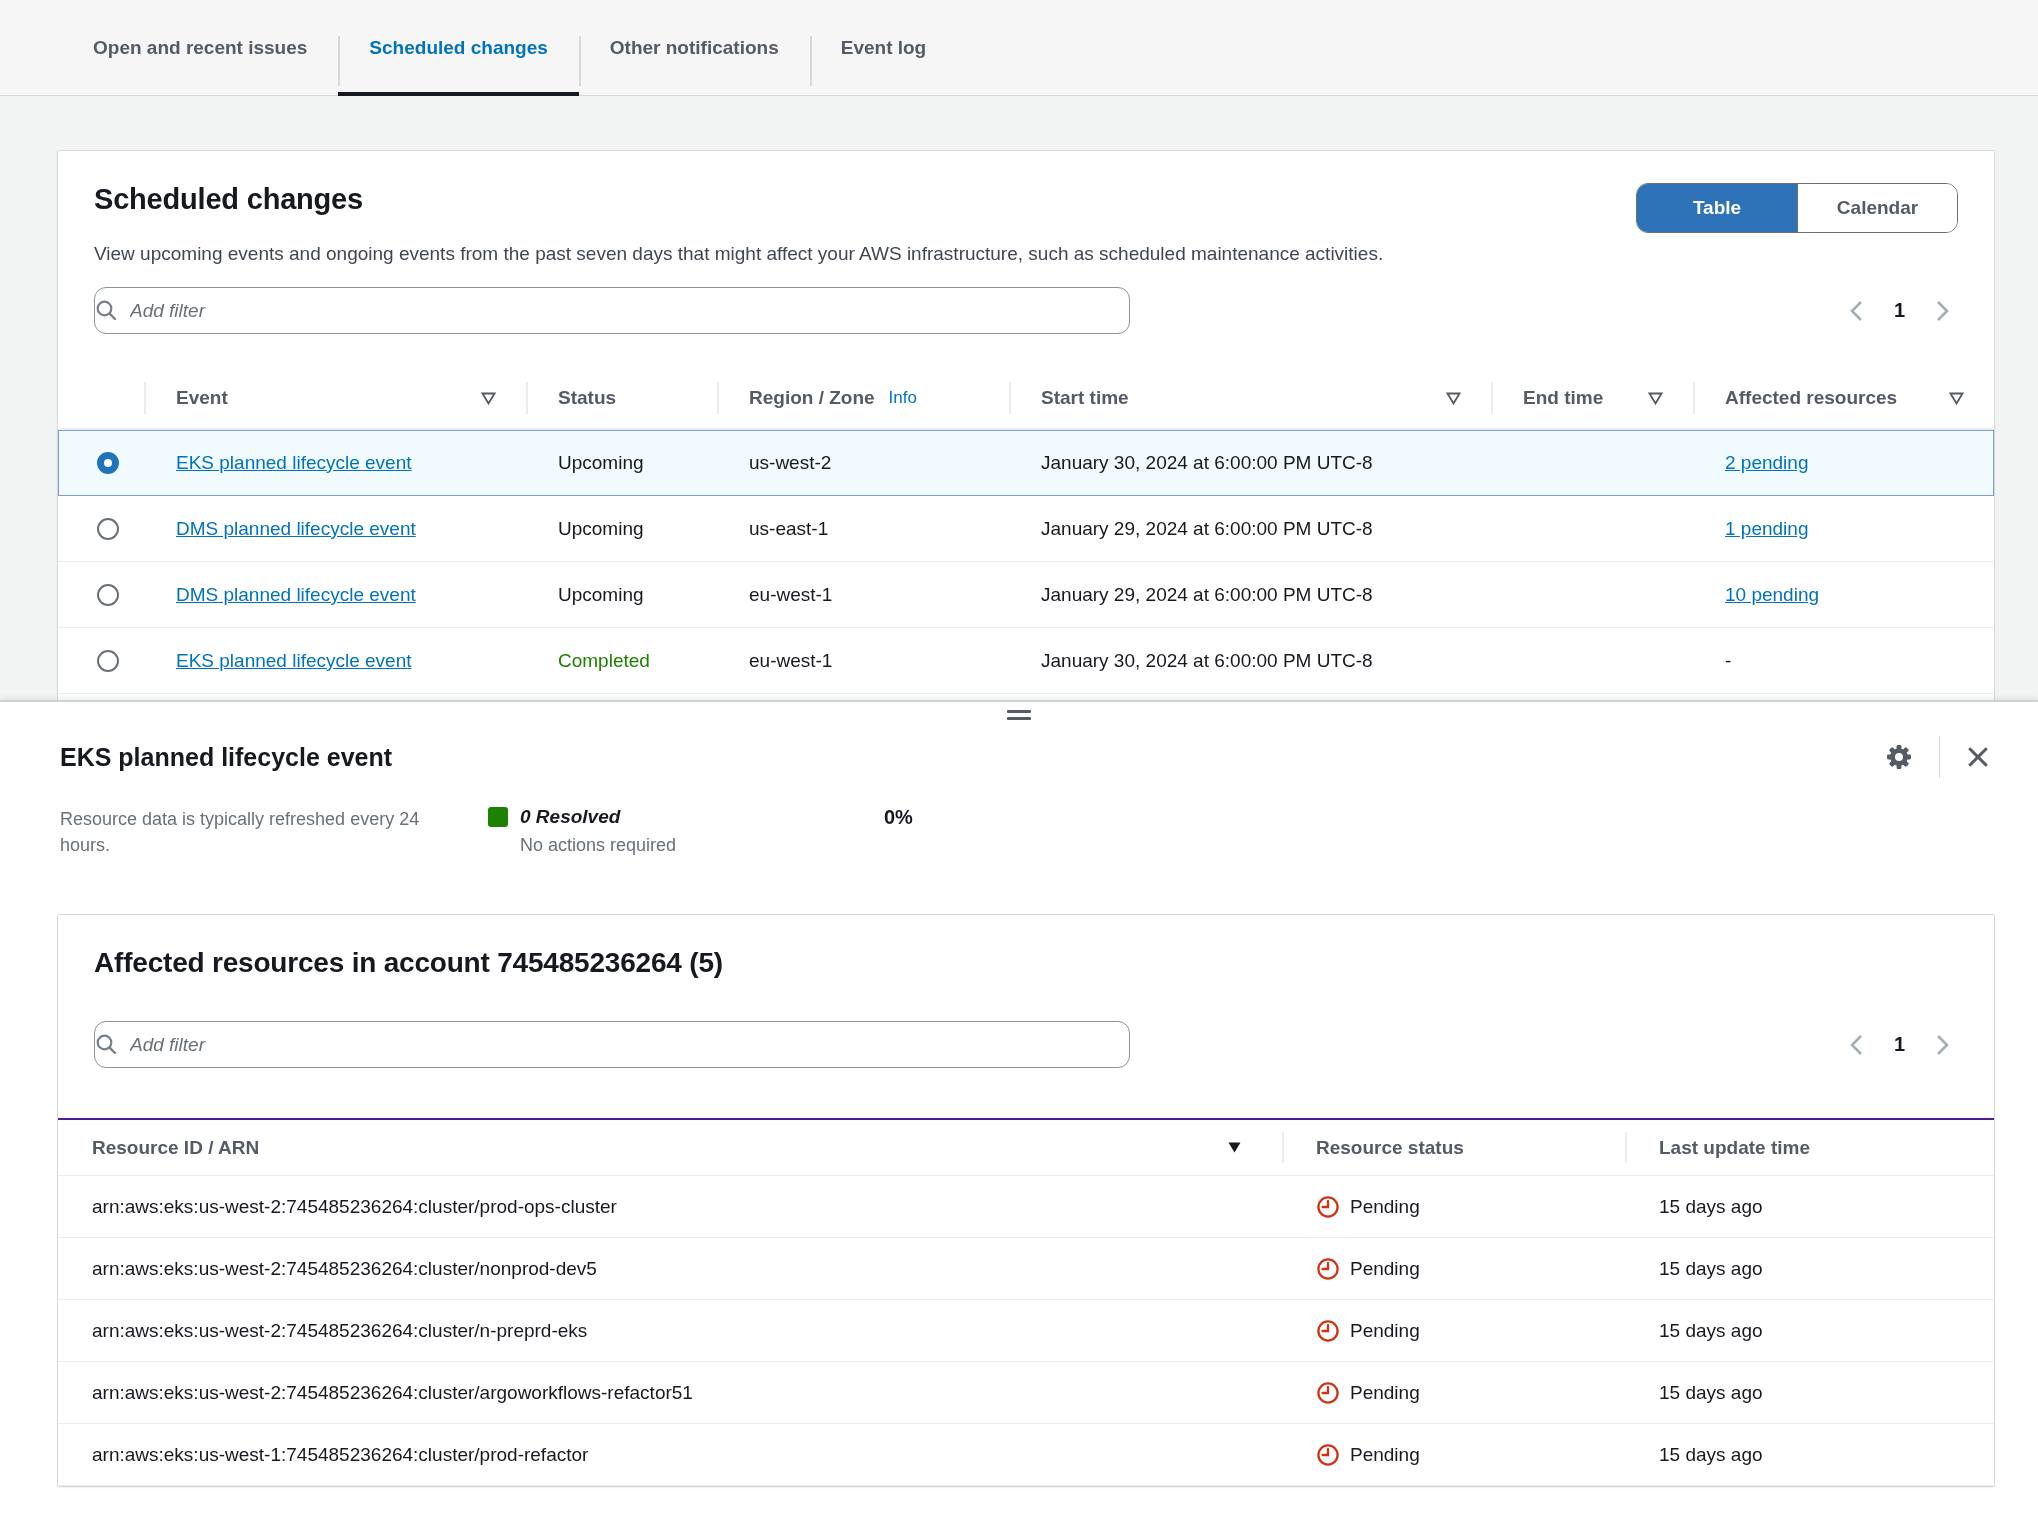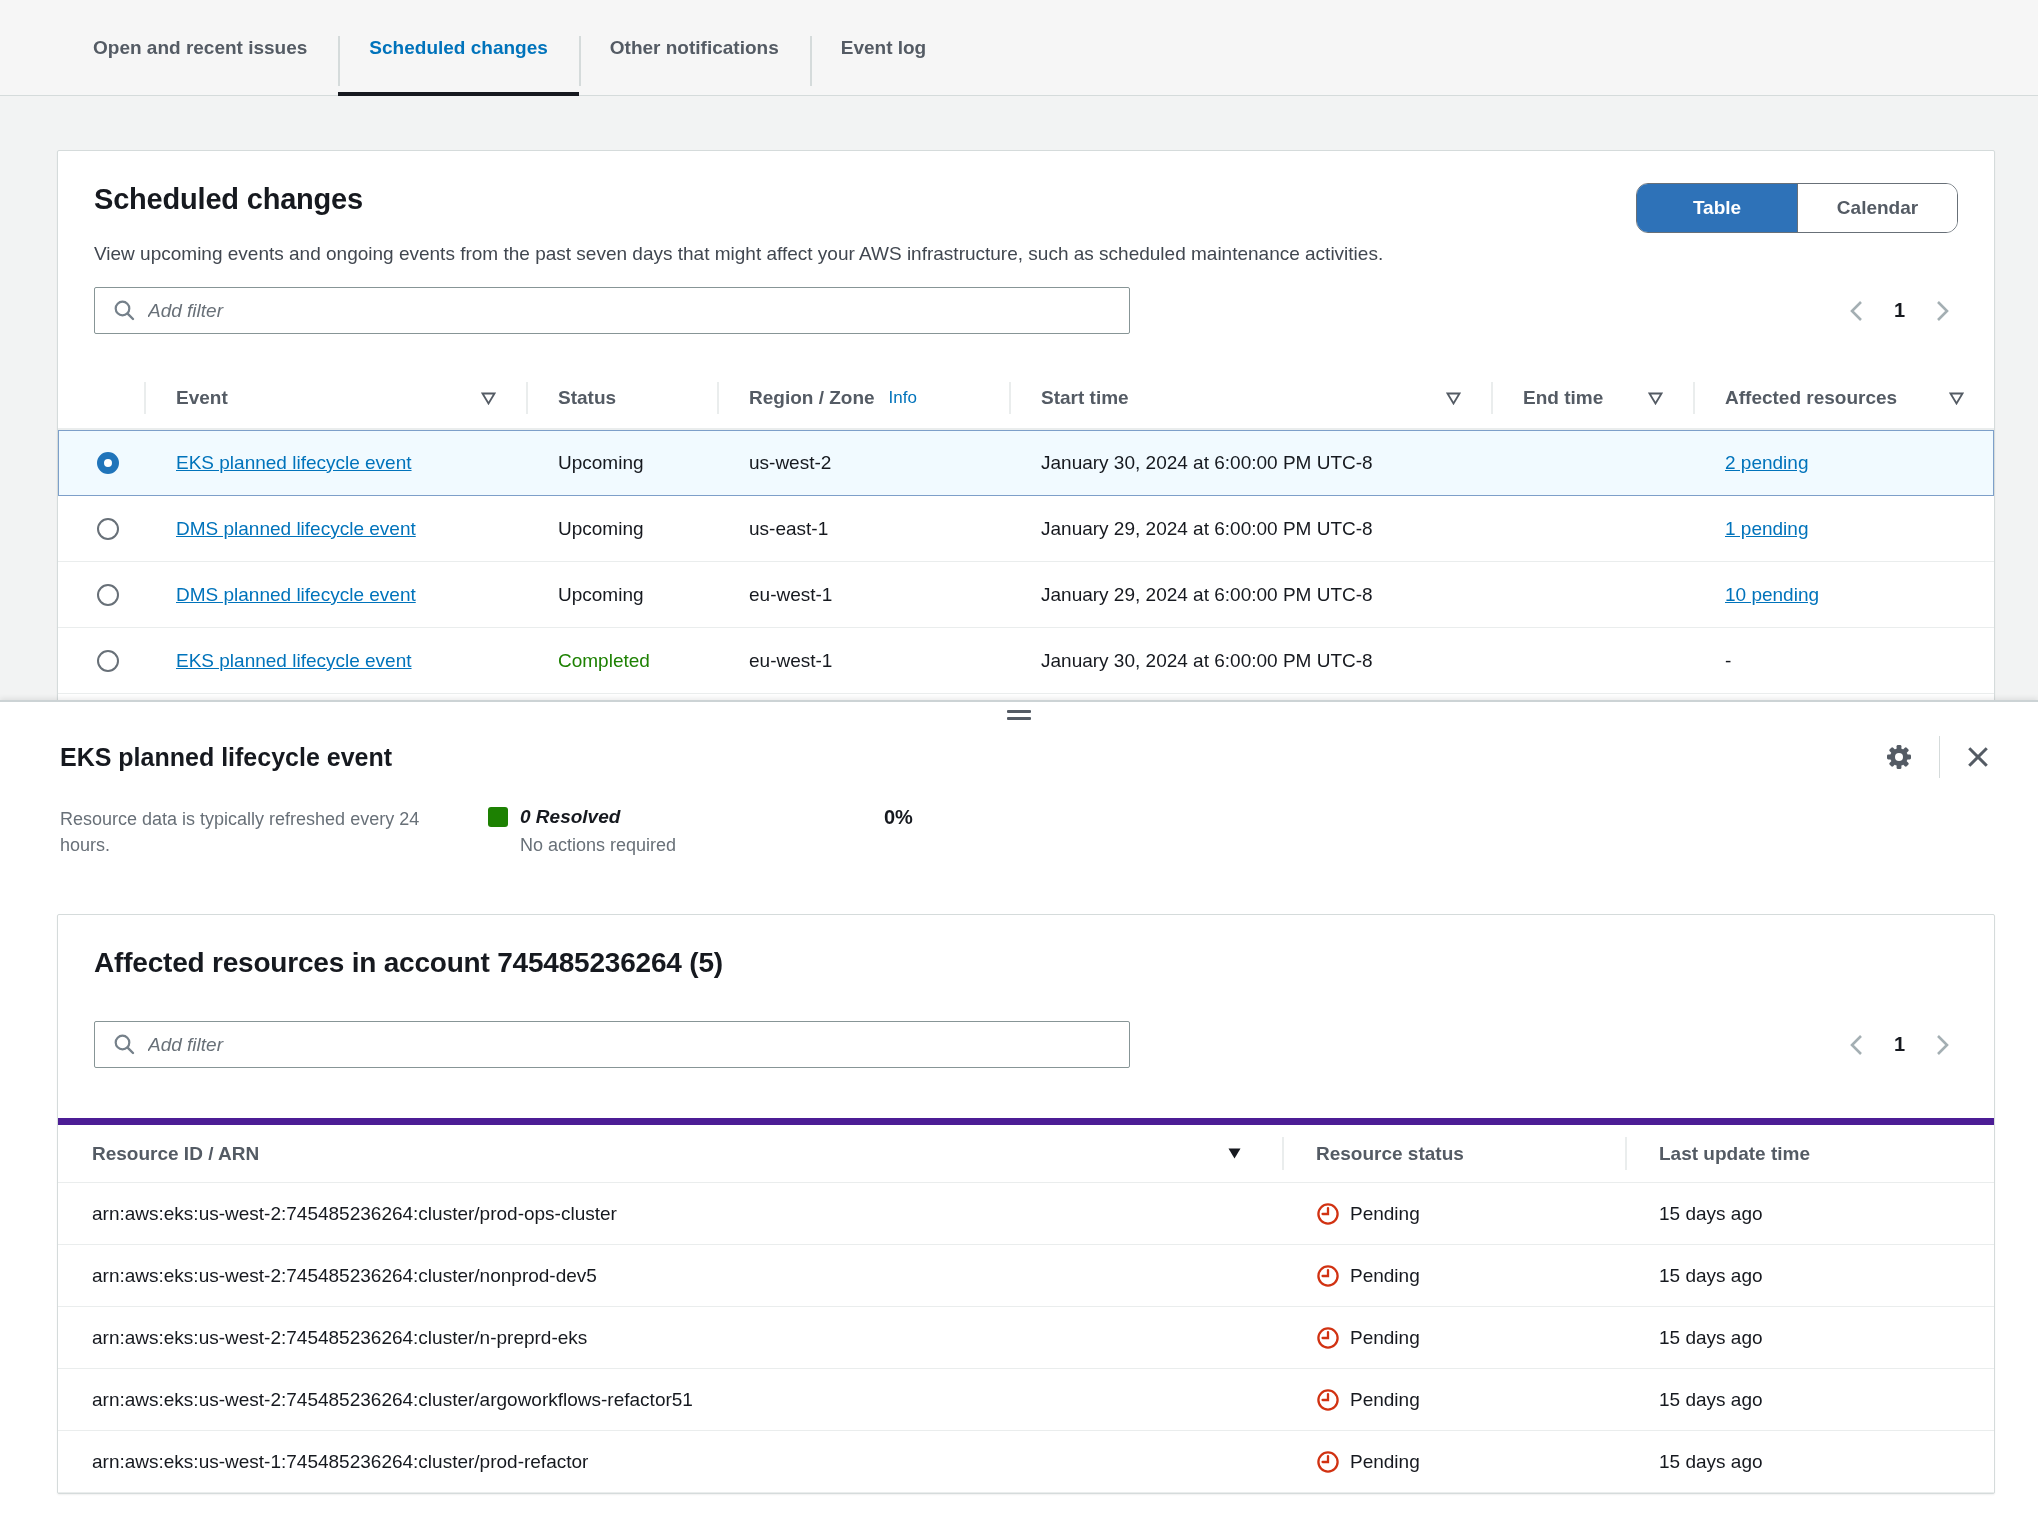--- a/index.html
+++ b/index.html
@@ -53,21 +53,21 @@
     width:160px; display:flex; align-items:center; justify-content:center;
     font-size:19px; font-weight:700; color:#545b64; cursor:pointer; background:#fff;
   }
   .seg-btn + .seg-btn { border-left:1px solid #687078; }
   .seg-btn.active { background:#2e72b8; color:#fff; }
   .desc { margin-top:10px; font-size:19px; color:#414750; }
 
   .filter-row { display:flex; align-items:center; margin-top:22px; }
   .filter-box {
     display:flex; align-items:center; width:1036px; height:47px;
-    border:1px solid #879596; border-radius:2px; background:#fff; padding:0 18px;
+    border:1px solid #879596; border-radius:12px; background:#fff; padding:0 0;
   }
   .filter-box input {
     flex:1; border:none; outline:none; font-size:19px; font-family:inherit; color:#16191f; background:transparent;
   }
   .filter-box input::placeholder { font-style:italic; color:#687078; }
   .search-icon { margin-right:12px; flex:none; display:flex; }
 
   .pager { margin-left:auto; display:flex; align-items:center; gap:30px; padding-right:8px; }
   .pager .pnum { font-size:20px; font-weight:700; color:#16191f; }
   .pager .chev { display:flex; cursor:pointer; }
@@ -118,21 +118,21 @@
   .green-square { width:20px; height:20px; border-radius:3px; background:#1d8102; flex:none; }
   .resolved-sub { margin:7px 0 0 32px; font-size:18px; color:#687078; }
   .percent { margin-left:96px; font-size:20px; font-weight:700; }
 
   .resources-card { margin:56px 0 0 57px; width:1938px; padding:0 36px; }
   .resources-card .card-title { margin-top:32px; font-size:28px; }
   .resources-card .filter-row { margin-top:42px; }
 
   .res-table { margin:50px -36px 0; }
   .grid-r { display:grid; grid-template-columns:1224px 343px 1fr; }
-  .r-head { height:65px; align-items:center; border-top:7px solid #4c1d95; border-bottom:1px solid #eaeded; color:#545b64; font-size:19px; font-weight:700; }
+  .r-head { height:58px; align-items:center; border-top:2px solid #4c1d95; border-bottom:1px solid #eaeded; color:#545b64; font-size:19px; font-weight:700; }
   .r-head .cell { position:relative; display:flex; align-items:center; height:100%; padding:0 40px 0 34px; }
   .r-head .cell:not(:first-child)::before {
     content:""; position:absolute; left:0; top:12px; bottom:12px; width:2px; background:#eaeded;
   }
   .r-row { height:62px; align-items:center; font-size:19px; border-bottom:1px solid #eaeded; }
   .r-row .cell { padding:0 24px 0 34px; white-space:nowrap; overflow:hidden; }
   .status-pending { display:flex; align-items:center; gap:10px; }
   .tooltip-text { border-bottom:2px dotted #96a1a6; padding-bottom:2px; cursor:pointer; }
 </style>
 </head>

